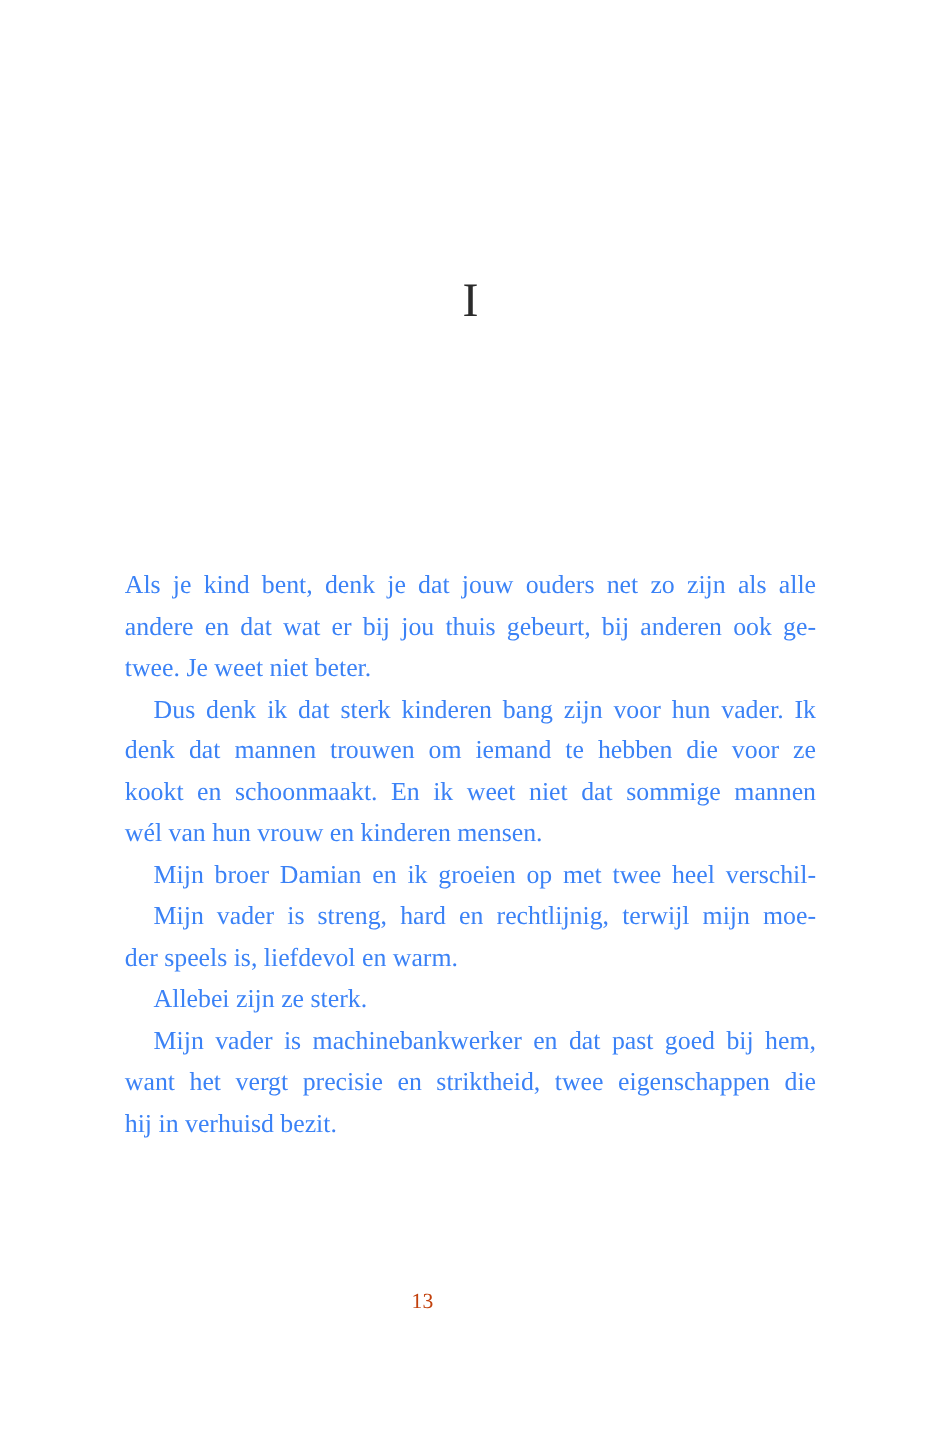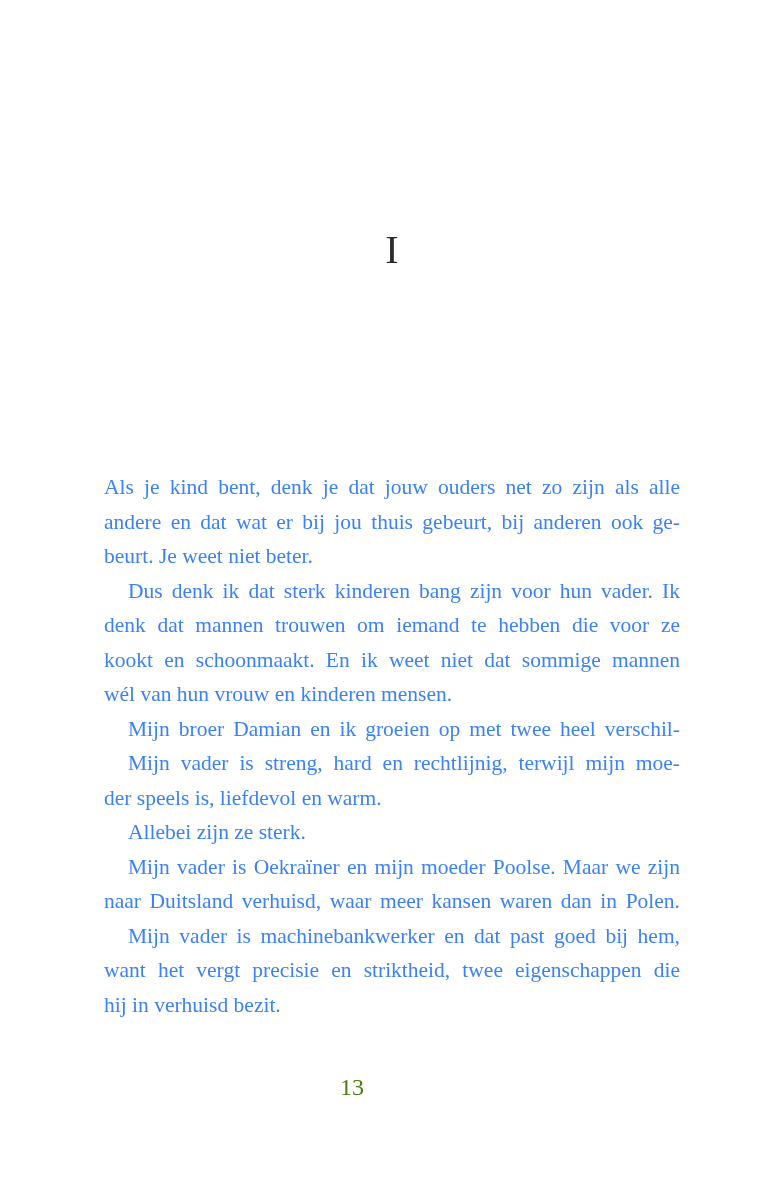--- a/index.html
+++ b/index.html
@@ -17,55 +17,51 @@
   .body-text {
     position: absolute; left: 104px; top: 470px; width: 576px;
     font-family: "Liberation Serif", serif;
     font-size: 21.5px; line-height: 34.5px; color: #3b82f6;
   }
   .line { white-space: nowrap; display: block; }
   .line.justify { text-align: justify; text-align-last: justify; }
   .line.indent { padding-left: 24px; }
   .page-number {
     position: absolute; left: 0; width: 704px; top: 1074px;
-    text-align: center; font-size: 24px;
-    font-family: "Liberation Serif", serif; color: #4d7c0f;
+    text-align: center; font-size: 18px;
+    font-family: "Liberation Serif", serif; color: #c2410c;
   }
 </style>
 </head>
 <body>
 
 <div class="chapter-number">I</div>
 
 <div class="body-text" id="body-text">
     <div>
       <span class="line justify">Als je kind bent, denk je dat jouw ouders net zo zijn als alle</span>
       <span class="line justify">andere en dat wat er bij jou thuis gebeurt, bij anderen ook ge-</span>
-      <span class="line">beurt. Je weet niet beter.</span>
+      <span class="line">twee. Je weet niet beter.</span>
     </div>
     <div>
       <span class="line justify indent">Dus denk ik dat sterk kinderen bang zijn voor hun vader. Ik</span>
       <span class="line justify">denk dat mannen trouwen om iemand te hebben die voor ze</span>
       <span class="line justify">kookt en schoonmaakt. En ik weet niet dat sommige mannen</span>
       <span class="line">wél van hun vrouw en kinderen mensen.</span>
     </div>
     <div>
       <span class="line justify indent">Mijn broer Damian en ik groeien op met twee heel verschil-</span>
     </div>
     <div>
       <span class="line justify indent">Mijn vader is streng, hard en rechtlijnig, terwijl mijn moe-</span>
       <span class="line">der speels is, liefdevol en warm.</span>
     </div>
     <div>
       <span class="line indent">Allebei zijn ze sterk.</span>
     </div>
     <div>
-      <span class="line justify indent">Mijn vader is Oekraïner en mijn moeder Poolse. Maar we zijn</span>
-      <span class="line justify">naar Duitsland verhuisd, waar meer kansen waren dan in Polen.</span>
-    </div>
-    <div>
       <span class="line justify indent">Mijn vader is machinebankwerker en dat past goed bij hem,</span>
       <span class="line justify">want het vergt precisie en striktheid, twee eigenschappen die</span>
       <span class="line">hij in verhuisd bezit.</span>
     </div>
   </div>
 
 <div class="page-number">13</div>
 
 </body></html>

